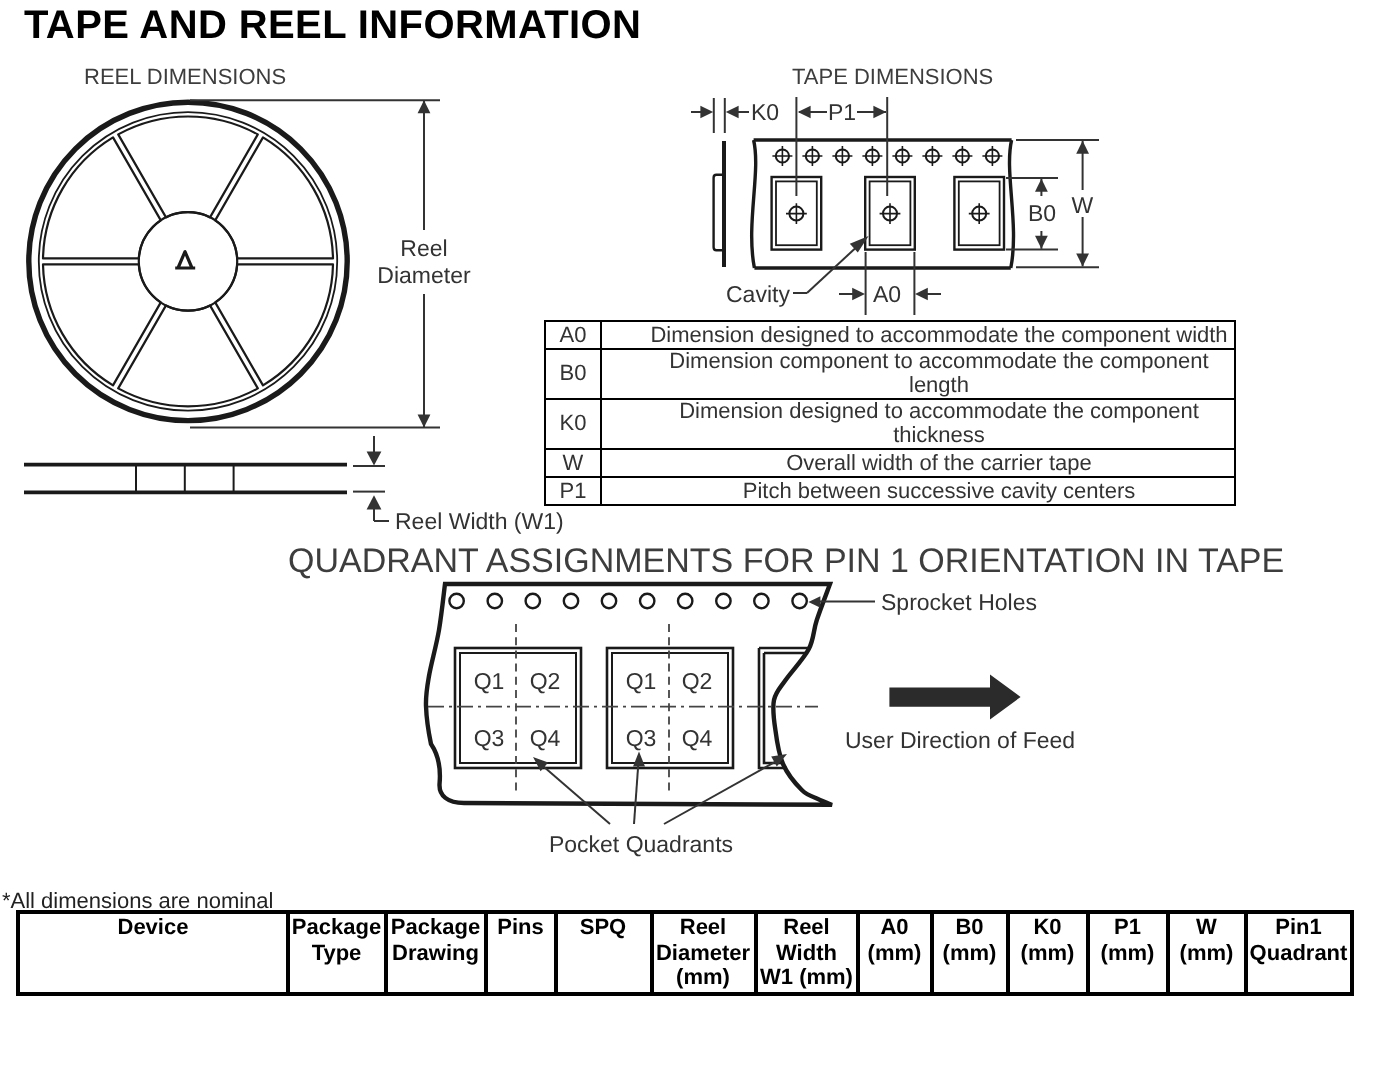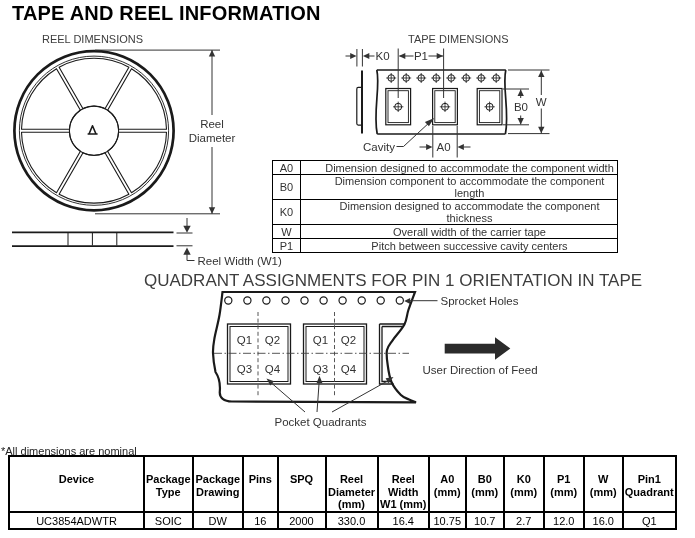--- a/index.html
+++ b/index.html
@@ -9,30 +9,30 @@
 .h2{font-size:11px;font-weight:normal;color:#3d3d3d;}
 table{border-collapse:collapse;}
 
 #deftab{left:272px;top:160px;width:346px;}
 #deftab td{border:1.5px solid #000;font-size:11px;color:#333;padding:0;height:13px;line-height:12px;}
 #deftab td.l{width:27px;text-align:center;}
 #deftab td.d{padding-left:21px;text-align:center;}
 
 #bigtab{left:8px;top:455px;width:669px;border:2px solid #000;}
 #bigtab td{border:2px solid #000;font-size:11px;color:#000;text-align:center;padding:0;}
-#bigtab tr.hd td{font-weight:bold;vertical-align:top;height:36.5px;line-height:12.6px;padding-top:16px;}
+#bigtab tr.hd td{font-weight:bold;vertical-align:top;height:36.5px;line-height:12.6px;padding-top:1px;}
 #bigtab tr.dt td{height:15.5px;}
 .note{font-size:11px;color:#222;line-height:11px;}
 svg{position:absolute;left:0;top:0;}
 </style>
 </head>
 <body>
 <div class="abs h1" style="left:12px;top:1.5px;">TAPE AND REEL INFORMATION</div>
 <div class="abs h2" style="left:42px;top:32.5px;">REEL DIMENSIONS</div>
-<div class="abs h2" style="left:408px;top:32.5px;">TAPE DIMENSIONS</div>
+<div class="abs h2" style="left:396px;top:32.5px;">TAPE DIMENSIONS</div>
 <div class="abs h2" style="left:144px;top:270.5px;font-size:17px;">QUADRANT ASSIGNMENTS FOR PIN 1 ORIENTATION IN TAPE</div>
 <div class="abs note" style="left:1px;top:445.5px;text-align:center;">*All dimensions are nominal</div>
 
 <table class="abs" id="deftab">
 <tbody>
       <tr>
         <td class="l">A0</td>
         <td class="d">Dimension designed to accommodate the component width</td>
       </tr>
 <tr>
@@ -64,35 +64,20 @@
 <td style="width:46px;">SPQ</td>
 <td style="width:50px;">Reel<br>Diameter<br>(mm)</td>
 <td style="width:49.5px;">Reel<br>Width<br>W1 (mm)</td>
 <td style="width:34.5px;">A0<br>(mm)</td>
 <td style="width:36.5px;">B0<br>(mm)</td>
 <td style="width:37.5px;">K0<br>(mm)</td>
 <td style="width:38.5px;">P1<br>(mm)</td>
 <td style="width:36.5px;">W<br>(mm)</td>
 <td>Pin1<br>Quadrant</td>
 </tr>
-<tr class="dt">
-<td>UC3854ADWTR</td>
-        <td>SOIC</td>
-        <td>DW</td>
-        <td>16</td>
-        <td>2000</td>
-        <td>330.0</td>
-        <td>16.4</td>
-        <td>10.75</td>
-        <td>10.7</td>
-        <td>2.7</td>
-        <td>12.0</td>
-        <td>16.0</td>
-        <td>Q1</td>
-</tr>
 </tbody>
   </table>
 
 <svg width="695" height="538" viewBox="0 0 695 538">
 <g fill="none" stroke="#1a1a1a" stroke-width="1.1" stroke-linejoin="round">
 
 <circle cx="94" cy="130.7" r="79.6" stroke-width="2.7"></circle>
 <circle cx="94" cy="130.7" r="74.6" stroke-width="0.9"></circle>
 <g transform="translate(0.6,0.4)">
         <circle cx="93.4" cy="130.3" r="24.6"></circle>

